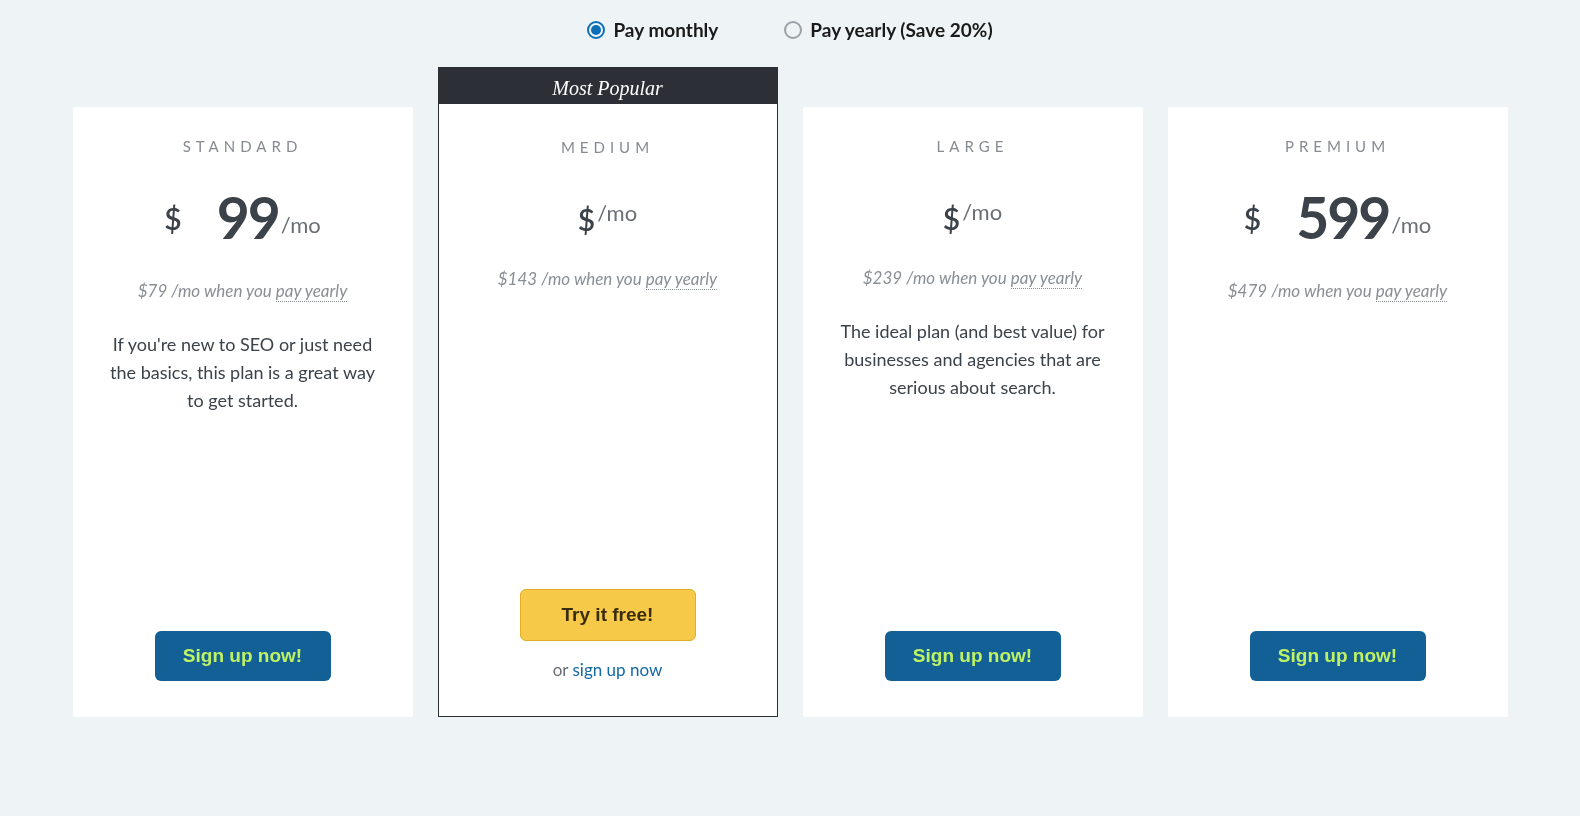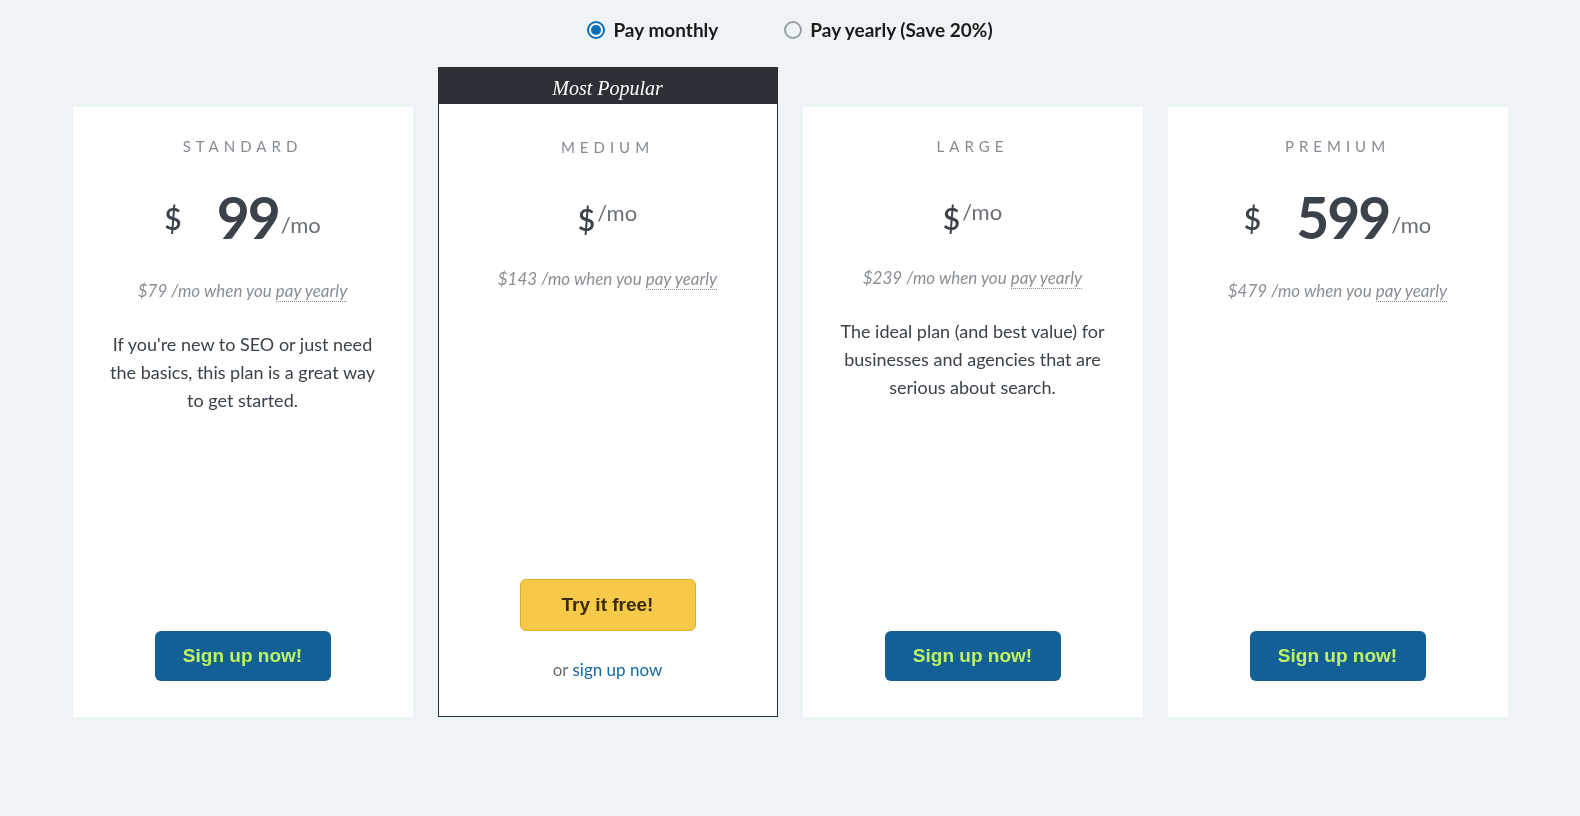--- a/index.html
+++ b/index.html
@@ -138,21 +138,21 @@
     padding: 14px 28px;
     border-radius: 6px;
     font-size: 19px;
     font-weight: 700;
     cursor: pointer;
     border: none;
   }
   .btn-blue { background: #126096; color: #bef264; }
   .btn-yellow { background: #f7c948; color: #3a2c0a; border: 1px solid #e0ae24; }
   .alt-row {
-    margin-top: 28px;
+    margin-top: 18px;
     font-size: 17px;
     color: #6a6f75;
   }
   .alt-row .alt-link { color: #1269a3; cursor: pointer; }
 </style>
 </head>
 <body>
 
 <div class="toggle-row">
   <div class="toggle-opt">

